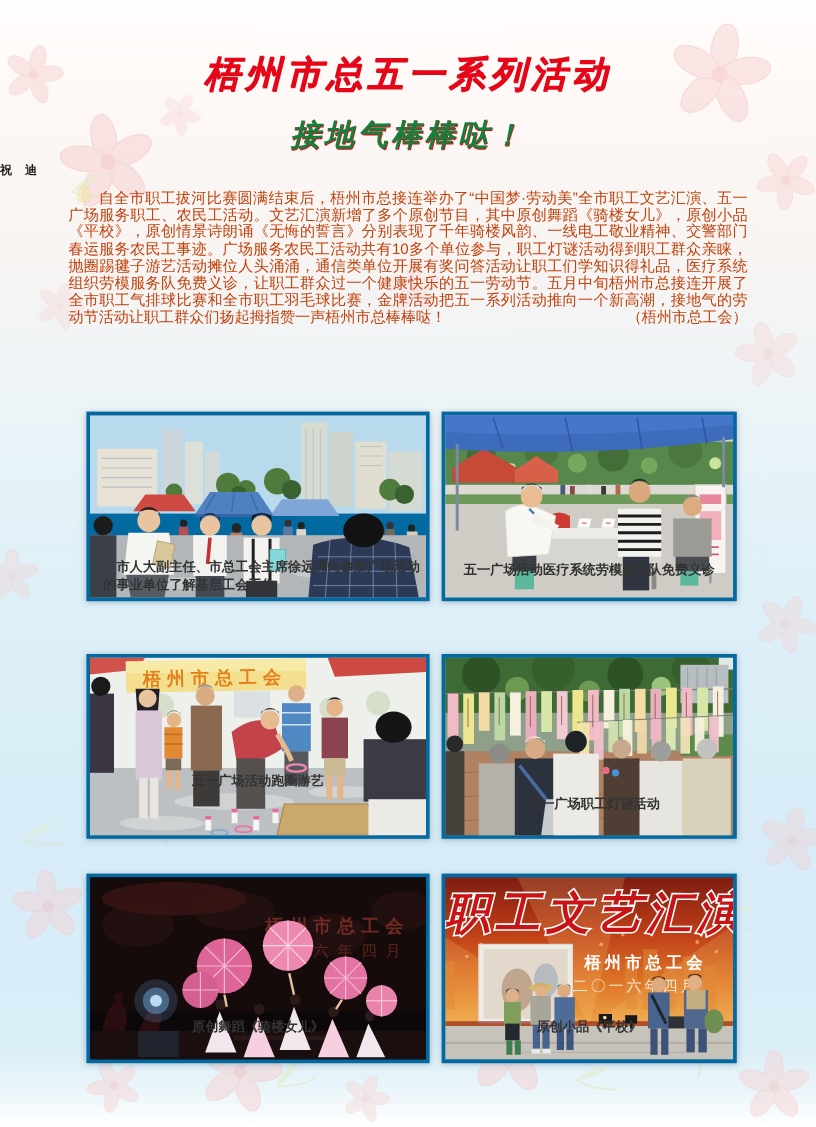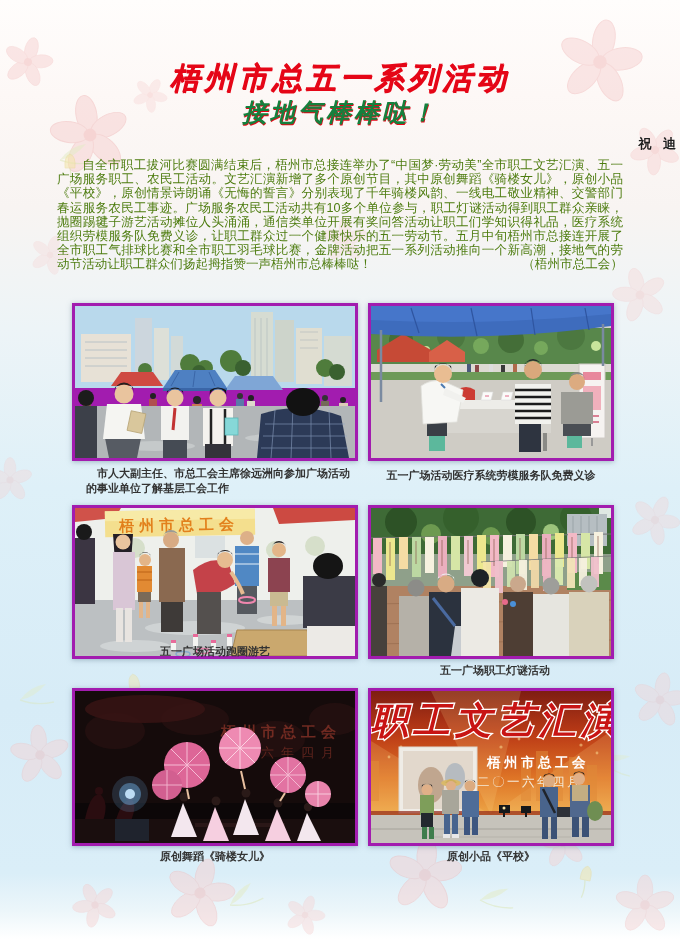--- a/index.html
+++ b/index.html
@@ -4,44 +4,45 @@
 <style>
   html,body{margin:0;padding:0;}
   body{
     width:680px;height:939px;position:relative;overflow:hidden;
     font-family:"Liberation Sans","DejaVu Sans",sans-serif;
     background:linear-gradient(180deg,#fffdfc 0%,#fdf8f6 10%,#f8f4f2 22%,#edf4f7 35%,#def0f8 52%,#d7ecf7 75%,#daeef8 93%,#ecf6fa 97%,#ffffff 100%);
   }
   .bg-flowers{position:absolute;left:0;top:0;z-index:0;}
   .content{position:absolute;left:0;top:0;width:680px;height:939px;z-index:1;}
   .title{
-    position:absolute;top:58px;left:0;width:100%;text-align:center;
+    position:absolute;top:42px;left:0;width:100%;text-align:center;
     font-family:Liberation Mono, monospace;
     font-weight:900;font-style:italic;color:#e50617;font-size:30px;letter-spacing:4px;
     text-shadow:0.5px 0.5px 0 #e50617;
   }
   .subtitle{
     position:absolute;top:96px;left:0;width:100%;text-align:center;
     font-family:"Liberation Serif","DejaVu Serif",serif;
     font-weight:900;font-style:italic;color:#15803d;font-size:25px;letter-spacing:3px;
     text-shadow:0.5px 0.5px 0 #e50617;
   }
   .author{
-    position:absolute;top:135px;left:0;width:100%;text-align:right;
-    font-size:13px;font-weight:bold;color:#1d1d1d;letter-spacing:4px;
+    position:absolute;top:135px;left:0;width:100%;text-align:left;
+    font-size:10px;font-weight:bold;color:#1d1d1d;letter-spacing:4px;
   }
   .bodytext{
     position:absolute;top:158px;left:57px;width:566px;
-    font-size:12.6px;line-height:14.2px;color:#4d7c0f;text-align:justify;
+    font-size:12.6px;line-height:14.2px;color:#c2410c;text-align:justify;
     text-indent:2em;margin:0;
   }
   .byline{float:right;text-indent:0;}
   .photo{
-    position:absolute;background:#a21caf;padding:3px;
+    position:absolute;background:#0369a1;padding:3px;
     box-shadow:0 1px 5px rgba(100,125,145,0.5);
+    margin-top:40px;
   }
   .photo svg{display:block;}
   .caption{
     position:absolute;font-size:11px;font-weight:bold;color:#333333;line-height:15px;margin:0;
   }
   .caption.center{text-align:center;}
 </style>
 </head>
 <body>
 

